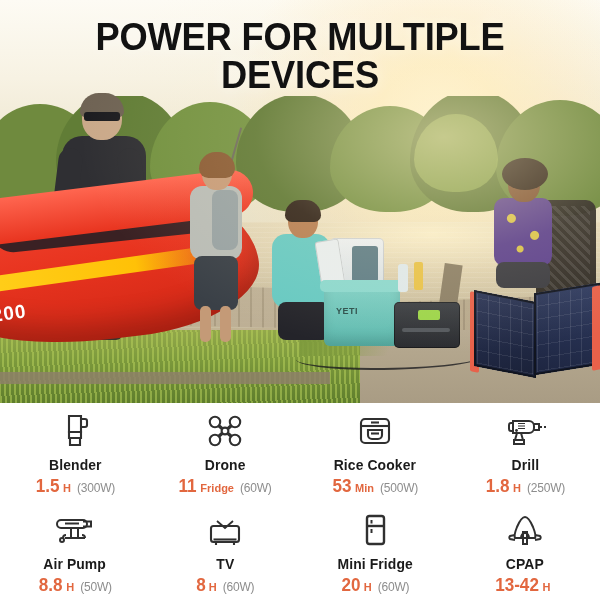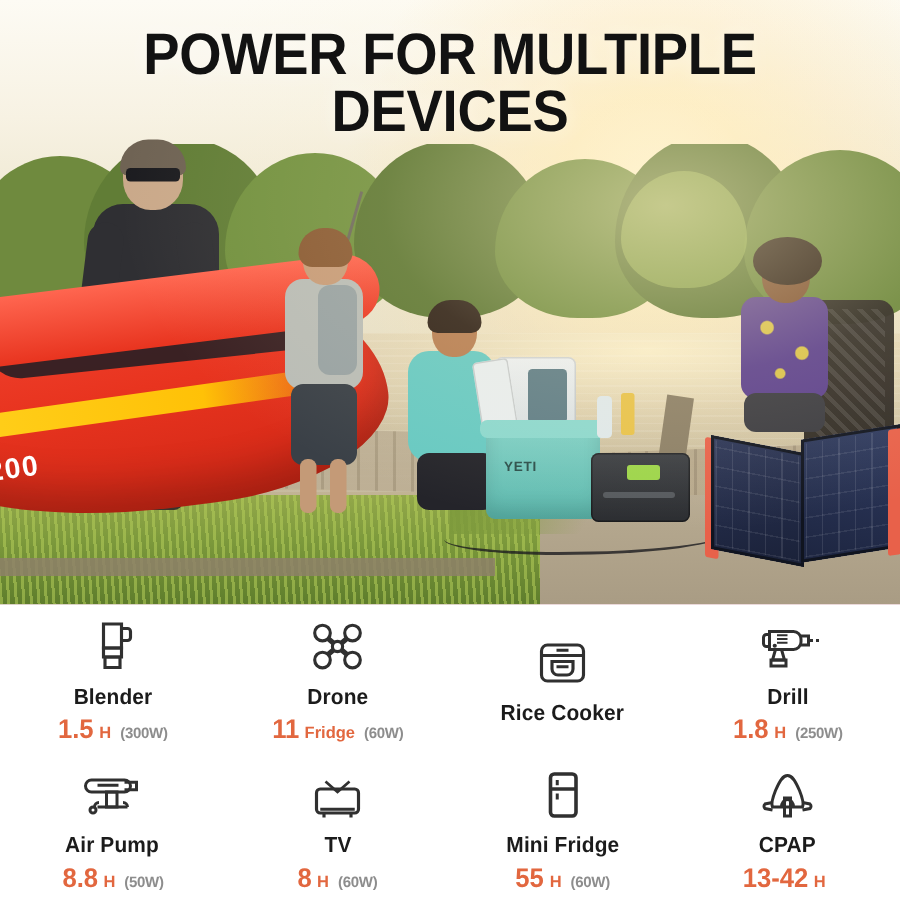--- a/index.html
+++ b/index.html
@@ -1,21 +1,21 @@
 <!DOCTYPE html>
 <html><head>
 <meta charset="utf-8">
 <style>
   html,body{margin:0;padding:0;background:#fff;}
   body{
     width:600px;height:600px;overflow:hidden;
     font-family:"Liberation Sans", sans-serif;
     -webkit-font-smoothing:antialiased;
   }
-  .poster{position:relative;width:600px;height:600px;background:#f9a8d4;overflow:hidden;}
+  .poster{position:relative;width:600px;height:600px;background:#737373;overflow:hidden;}
 
   
   .hero{position:absolute;left:0;top:0;width:600px;height:403px;overflow:hidden;background:#cfc6ae;}
   .hero-sky{
     position:absolute;left:0;top:0;width:600px;height:230px;
     background:
       radial-gradient(circle at 73% 56%, rgba(255,246,214,.97) 0%, rgba(255,236,186,.72) 14%, rgba(255,226,170,.28) 28%, rgba(255,226,170,0) 46%),
       linear-gradient(180deg,#fdfbf4 0%, #f7f2e3 34%, #efe8d2 62%, #e7dfc6 100%);
   }
   
@@ -211,21 +211,21 @@
     font-weight:bold;font-size:14.5px;color:#1b1b1b;letter-spacing:.1px;
     margin-bottom:3px;transform:scaleX(.96);
   }
   .vl{display:flex;align-items:baseline;justify-content:center;gap:3px;}
   .num{
     color:#e2673f;font-weight:bold;font-size:18px;
     font-family:"Liberation Sans Narrow","Liberation Sans", sans-serif;
     transform:scaleX(.95);
   }
   .unit{color:#e2673f;font-weight:bold;font-size:11px;font-family:"Liberation Sans Narrow","Liberation Sans", sans-serif;}
-  .watt{color:#8d8d8d;font-size:10px;font-weight:bold;margin-left:3px;letter-spacing:-.2px;}
+  .watt{color:#8d8d8d;font-size:12px;font-weight:normal;margin-left:3px;letter-spacing:-.2px;}
 </style>
 </head>
 <body>
 
 <div class="poster">
 
   <div class="hero">
     <div class="hero-sky"></div>
 
     <div class="trees">
@@ -366,20 +366,25 @@
       <div class="ic">
         <svg width="40" height="40" viewBox="0 0 40 40" fill="none" stroke="#303030" stroke-width="2.1">
           <rect x="6" y="8" width="28" height="24" rx="4"></rect>
           <path d="M6 15 h28"></path>
           <path d="M16 11.5 h8"></path>
           <path d="M13 19 h14 v5 a4 4 0 0 1 -4 4 h-6 a4 4 0 0 1 -4 -4 z"></path>
           <path d="M16 22.5 h8"></path>
         </svg>
       </div>
       <div class="nm">Rice Cooker</div>
+      <div class="vl">
+        <span class="num">53</span>
+        <span class="unit">Min</span>
+        <span class="watt">(500W)</span>
+      </div>
     </div>
 
     <div class="cell">
       <div class="ic">
         <svg width="44" height="40" viewBox="0 0 44 40" fill="none" stroke="#303030" stroke-width="2">
           <path d="M10 10 h16 a5 5 0 0 1 5 5 v2 a5 5 0 0 1 -5 5 h-16 z"></path>
           <path d="M31 13 h5 v6 h-5"></path>
           <path d="M37 16 h6" stroke-dasharray="2 2"></path>
           <path d="M8 12 h2 v8 h-2 a2 2 0 0 1 -2 -2 v-4 a2 2 0 0 1 2 -2 z"></path>
           <path d="M14 22 l-2 7 h8 l-2 -7"></path>
@@ -438,21 +443,21 @@
       <div class="ic">
         <svg width="40" height="40" viewBox="0 0 40 40" fill="none" stroke="#303030" stroke-width="2.4">
           <rect x="12" y="6" width="17" height="28" rx="2.5"></rect>
           <path d="M12 16 h17"></path>
           <path d="M16.5 10 v3.5" stroke-width="2"></path>
           <path d="M16.5 19 v4" stroke-width="2"></path>
         </svg>
       </div>
       <div class="nm">Mini Fridge</div>
       <div class="vl">
-        <span class="num">55</span>
+        <span class="num">20</span>
         <span class="unit">H</span>
         <span class="watt">(60W)</span>
       </div>
     </div>
 
     <div class="cell">
       <div class="ic">
         <svg width="46" height="40" viewBox="0 0 46 40" fill="none" stroke="#303030" stroke-width="2">
           <path d="M23 7 C26 7 28 10 31 17 C33 22 34 26 33 28 L13 28 C12 26 13 22 15 17 C18 10 20 7 23 7 Z"></path>
           <path d="M19 28 a4 5 0 0 1 8 0"></path>

